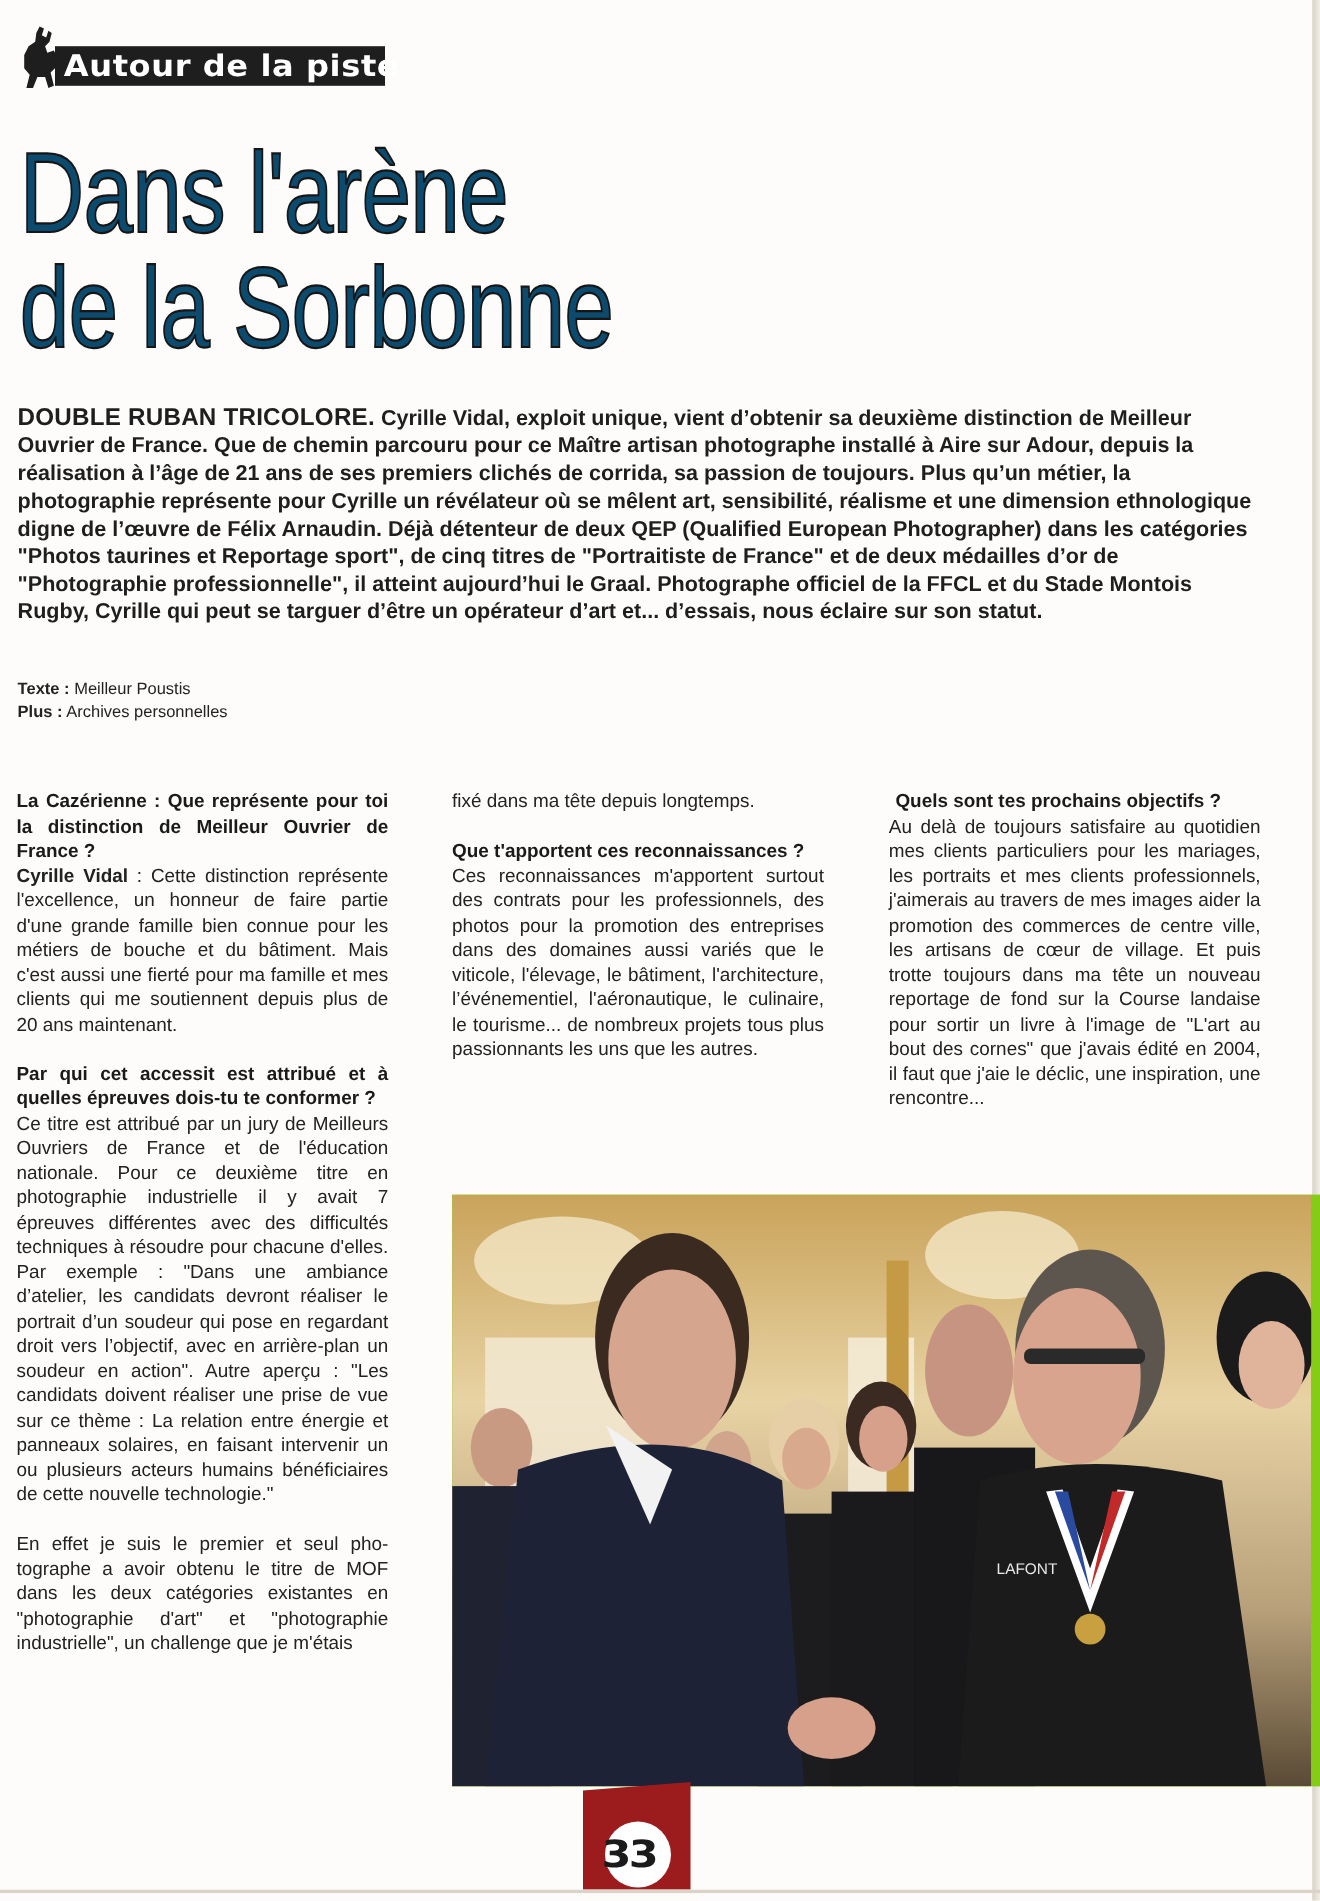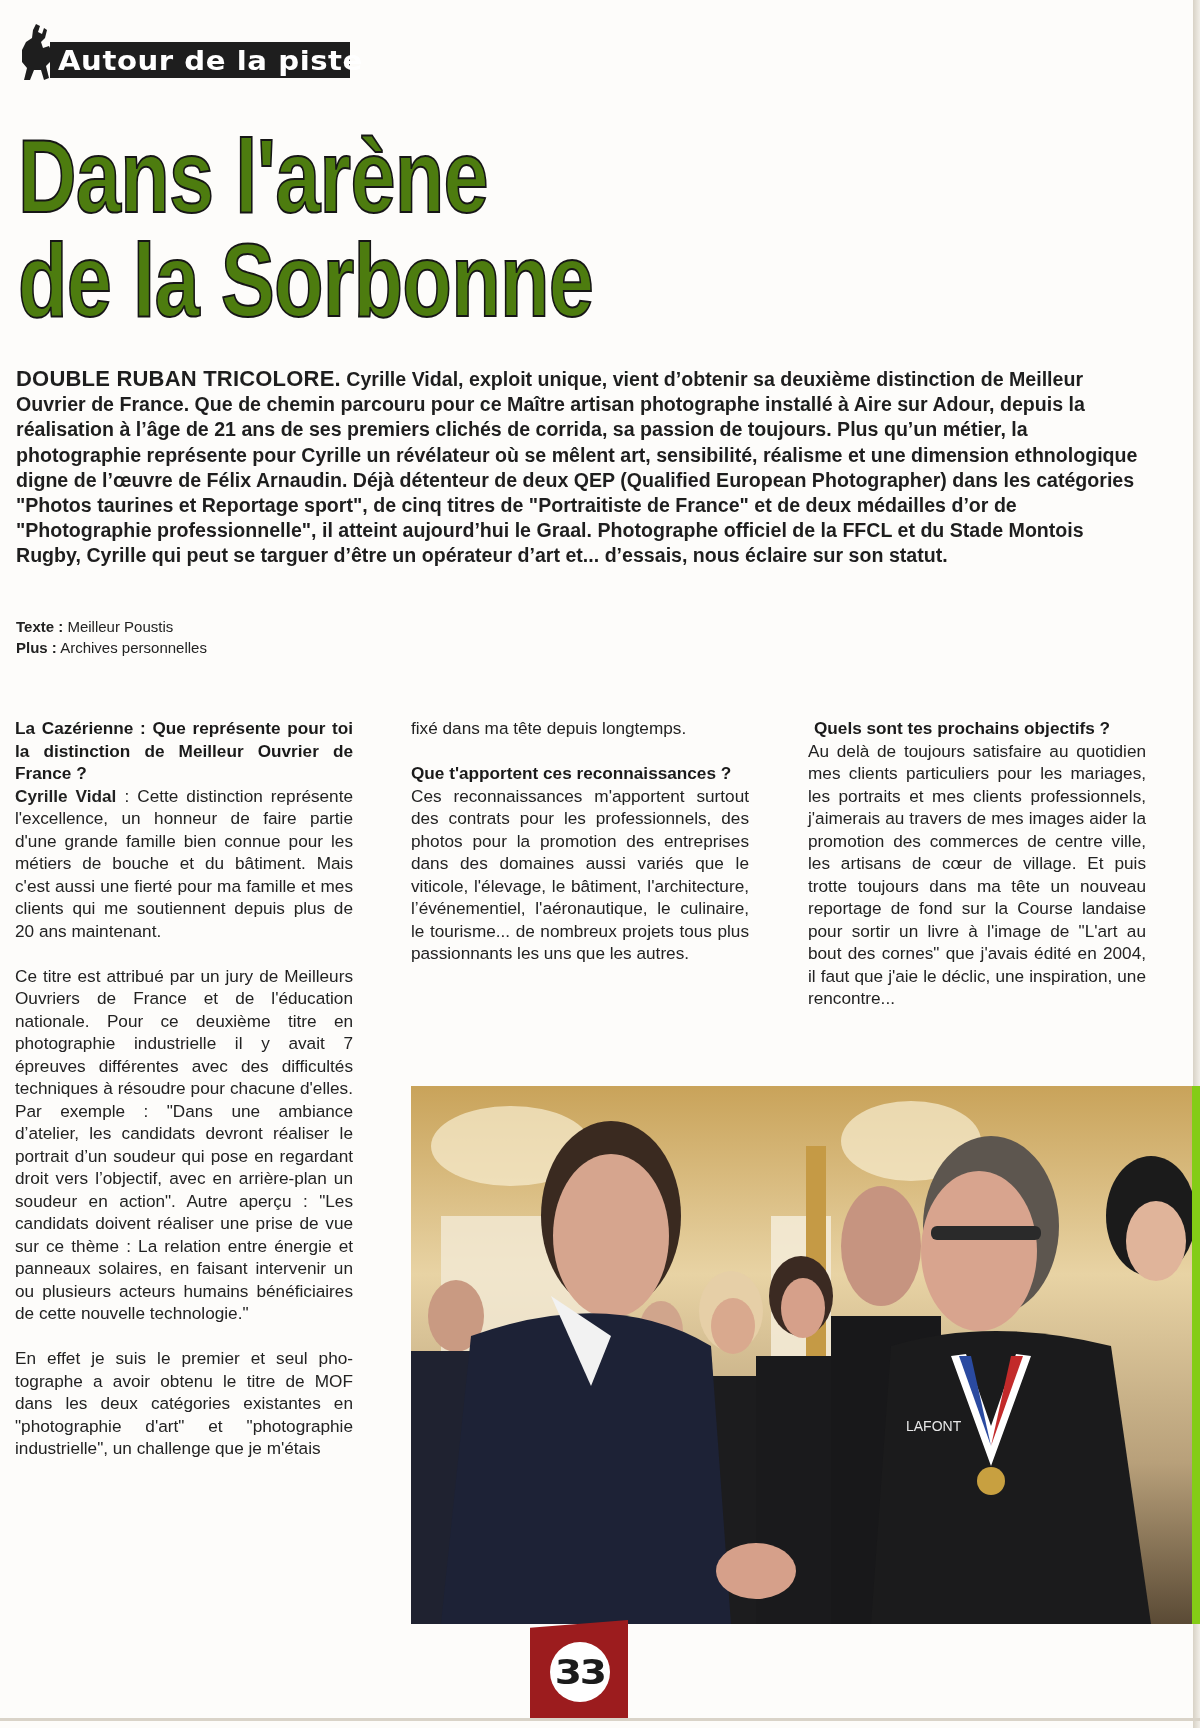--- a/index.html
+++ b/index.html
@@ -2,39 +2,39 @@
 <html><head>
 <meta charset="utf-8">
 <style>
   html, body { margin:0; padding:0; }
   body { width:1200px; height:1728px; background:#fdfcfa; position:relative; overflow:hidden; font-family:"Liberation Sans", sans-serif; color:#1d1d1d; }
   .page-edge { position:absolute; left:1193px; top:0; width:7px; height:1728px; background:linear-gradient(to right,#d8d2c6,#f1eee8); }
   .rubric { position:absolute; left:16px; top:22px; height:60px; }
   .rubric-icon { position:absolute; left:0; top:0; width:38px; height:60px; }
   .rubric-bar { position:absolute; left:34px; top:20px; height:36px; background:#1e1e1e; padding:0 10px 0 8px; display:flex; align-items:center; white-space:nowrap; }
   .rubric-bar span { color:#fff; font-family:"DejaVu Sans", sans-serif; font-weight:bold; font-size:27px; letter-spacing:0.5px; transform:scaleX(1.08); transform-origin:left center; display:inline-block; }
-  .title { position:absolute; left:18px; top:124px; margin:0; font-family:"Liberation Sans", sans-serif; font-weight:bold; font-size:104px; line-height:104px; color:#4d7c0f; letter-spacing:-1px; }
+  .title { position:absolute; left:18px; top:124px; margin:0; font-family:"Liberation Sans", sans-serif; font-weight:normal; font-size:104px; line-height:104px; color:#0c4a6e; letter-spacing:-1px; }
   .title .tl { display:block; transform:scaleX(0.78); transform-origin:left center; white-space:nowrap; -webkit-text-stroke:2px #161616; }
   .intro { position:absolute; left:16px; top:366px; width:1130px; font-size:19.6px; line-height:25.2px; font-weight:bold; color:#1e1e1e; margin:0; }
   .intro .kicker { font-weight:bold; font-size:22px; letter-spacing:0.2px; }
   .credits { position:absolute; left:16px; top:616px; font-size:15px; line-height:21px; color:#222; }
   .credits b { font-weight:bold; }
   .col { position:absolute; top:717px; width:338px; font-size:17.2px; line-height:22.5px; color:#222; text-align:justify; hyphens:manual; }
   .col p { margin:0 0 22.5px 0; }
   .col .q { font-weight:bold; color:#1a1a1a; display:block; }
   .col .speaker { font-weight:bold; }
   .col1 { left:15px; }
   .col2 { left:411px; }
   .col3 { left:808px; }
   .col3 .q { padding-left:6px; }
   .photo { position:absolute; left:411px; top:1052px; width:908px; height:538px; overflow:hidden; background:#84cc16;margin-top:34px; }
   .photo svg { display:block; }
   .page-num { position:absolute; left:530px; top:1620px; width:98px; height:98px; }
   .page-num .bg { position:absolute; inset:0; background:#9c1c1e; clip-path:polygon(0 8%, 100% 0, 100% 100%, 0 100%); }
-  .page-num .circle { position:absolute; left:20px; top:22px; width:60px; height:60px; border-radius:50%; background:#fff; display:flex; align-items:center; justify-content:center; }
+  .page-num .circle { position:absolute; left:20px; top:36px; width:60px; height:60px; border-radius:50%; background:#fff; display:flex; align-items:center; }
   .page-num .circle span { font-family:"DejaVu Sans", sans-serif; font-weight:bold; font-size:34px; color:#1b1b1b; letter-spacing:-2px; transform:scaleX(1.15); }
   .bottom-rule { position:absolute; left:0; top:1718px; width:1200px; height:3px; background:#d9d3c8; }
 </style>
 </head>
 <body>
 
 <div class="page-edge"></div>
 
 <div class="rubric">
   <svg class="rubric-icon" viewBox="0 0 38 60">
@@ -56,20 +56,21 @@
   <div><b>Texte :</b> <span>Meilleur Poustis</span></div>
   <div><b>Plus :</b> <span>Archives personnelles</span></div>
 </div>
 
 <div class="col col1">
   <p>
     <span class="q">La Cazérienne : Que représente pour toi la distinction de Meilleur Ouvrier de France ?</span>
     <span class="speaker">Cyrille Vidal</span><span> : Cette distinction repré­sente l'excellence, un honneur de faire partie d'une grande famille bien connue pour les métiers de bouche et du bâti­ment. Mais c'est aussi une fierté pour ma famille et mes clients qui me soutiennent depuis plus de 20 ans maintenant.</span>
   </p>
   <p>
+    <span class="q">Par qui cet accessit est attribué et à quelles épreuves dois-tu te confor­mer ?</span>
     <span>Ce titre est attribué par un jury de Meil­leurs Ouvriers de France et de l'éduca­tion nationale. Pour ce deuxième titre en photographie industrielle il y avait 7 épreuves différentes avec des difficultés techniques à résoudre pour chacune d'elles. Par exemple : "Dans une am­biance d’atelier, les candidats devront réaliser le portrait d’un soudeur qui pose en regardant droit vers l’objectif, avec en arrière-plan un soudeur en action". Autre aperçu : "Les candidats doivent réaliser une prise de vue sur ce thème : La relation entre énergie et panneaux solaires, en faisant intervenir un ou plu­sieurs acteurs humains bénéficiaires de cette nouvelle technologie."</span>
   </p>
   <p>
     <span>En effet je suis le premier et seul pho­tographe a avoir obtenu le titre de MOF dans les deux catégories existantes en "photographie d'art" et "photographie industrielle", un challenge que je m'étais</span>
   </p>
 </div>
 
 <div class="col col2">
   <p>fixé dans ma tête depuis longtemps.</p>
   <p>

